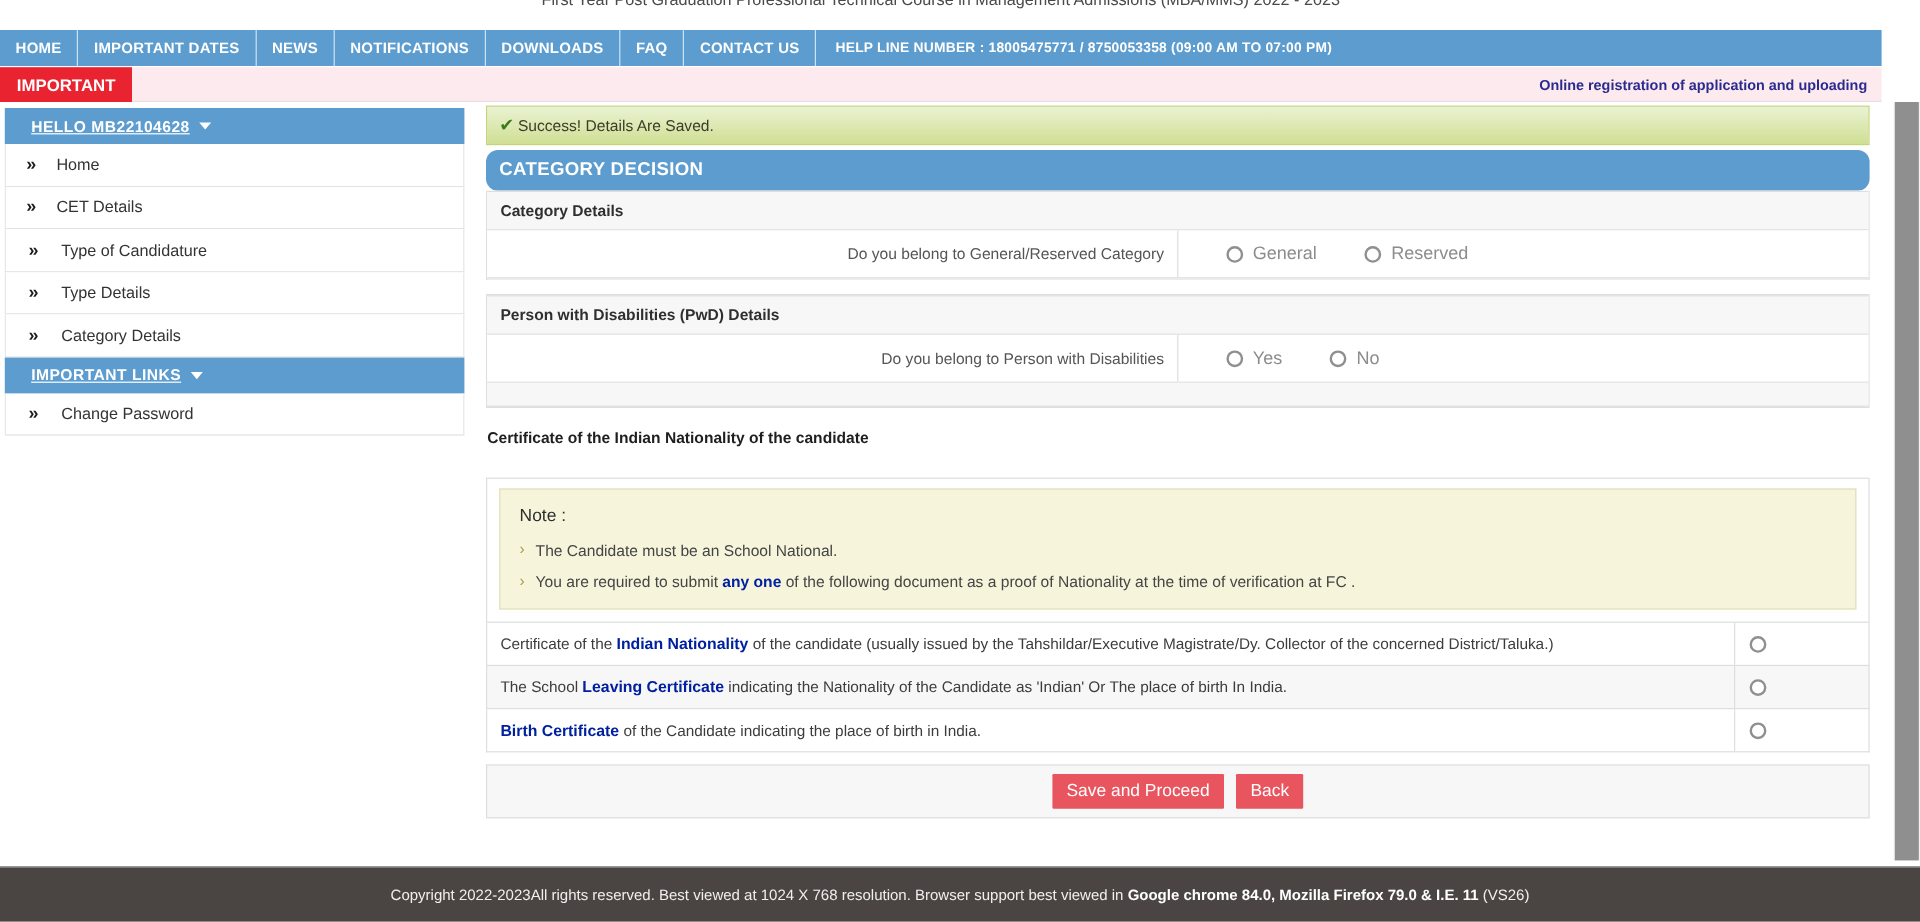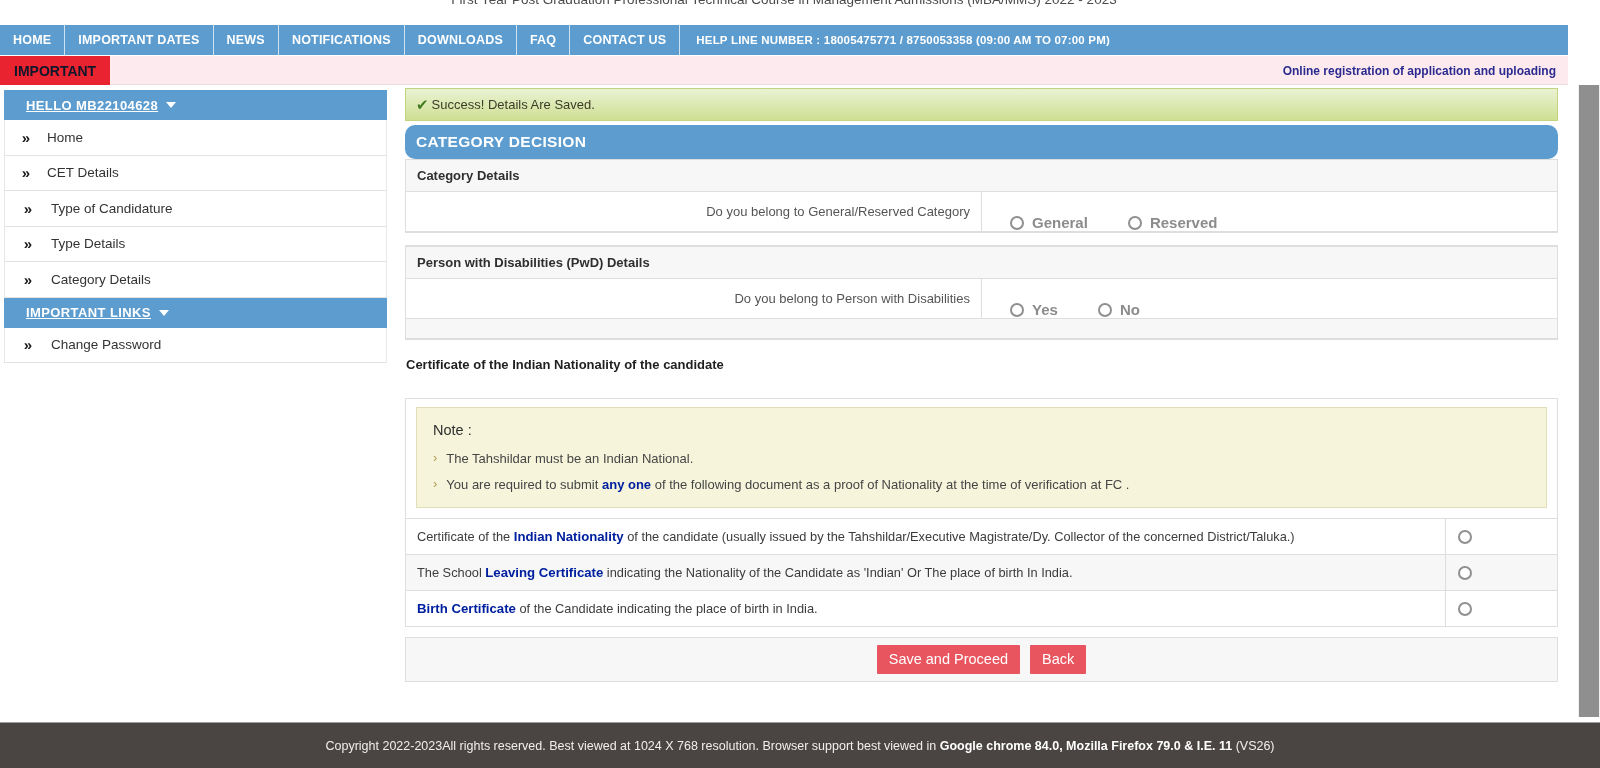--- a/index.html
+++ b/index.html
@@ -49,21 +49,21 @@
 
   
   .important-row {
     position: absolute; top: 56px; left: 0; width: 1568px; height: 29px;
     background: #fdeaee;
     border-bottom: 1px solid #e9dfe2;
   }
   .important-badge {
     position: absolute; top: 0; left: 0; height: 29px;
     background: #ea2330;
-    color: #0f172a;
+    color: #ffffff;
     font-weight: bold;
     font-size: 14px;
     display: flex; align-items: center;
     padding: 0 14px;
     cursor: default;
   }
   .marquee-text {
     position: absolute; top: 0; right: 12px; height: 29px;
     display: flex; align-items: center;
     color: #2b2b8f;
@@ -167,24 +167,23 @@
     width: 575px;
     flex: none;
     display: flex; align-items: center; justify-content: flex-end;
     padding-right: 11px;
     font-size: 13px;
     color: #555555;
   }
   .qrow .qopts {
     flex: 1;
     border-left: 1px solid #dedede;
-    display: flex; align-items: flex-end;
-    padding-left: 28px;
+    display: flex; align-items: center;
+    padding-left: 40px;
     gap: 40px;
-    font-weight: bold;
   }
   .radio-opt {
     display: flex; align-items: center;
     gap: 8px;
     font-size: 15px;
     color: #8c8c8c;
     cursor: pointer;
   }
   .radio-dot {
     width: 14px; height: 14px;
@@ -393,21 +392,21 @@
     <div class="blank-row"></div>
   </div>
 
   <div class="section-title">Certificate of the Indian Nationality of the candidate</div>
 
   <div class="note-wrap">
     <div class="note-box">
       <div class="note-title">Note :</div>
       <div class="note-li">
         <span class="gt">›</span>
-        <span><span>The Tahshildar must be an Indian National.</span></span>
+        <span><span>The Candidate must be an School National.</span></span>
       </div>
       <div class="note-li">
         <span class="gt">›</span>
         <span><span>You are required to submit </span><b>any one</b><span> of the following document as a proof of Nationality at the time of verification at FC .</span></span>
       </div>
     </div>
   </div>
 
   <div class="doc-row">
     <div class="doc-text">

